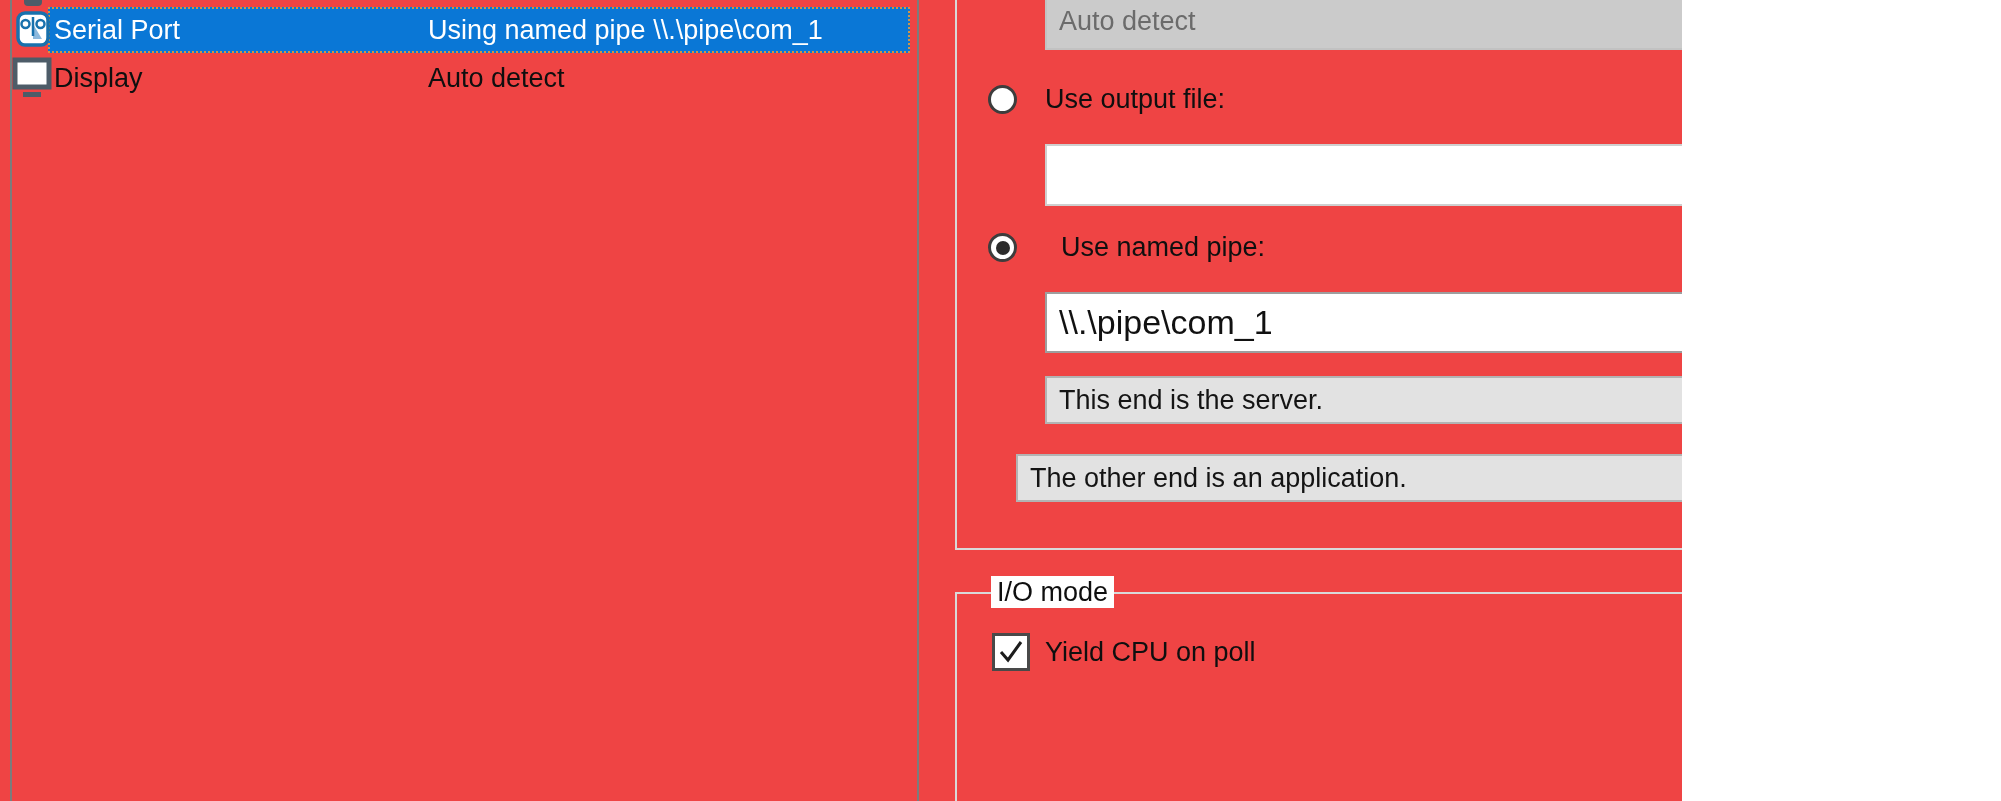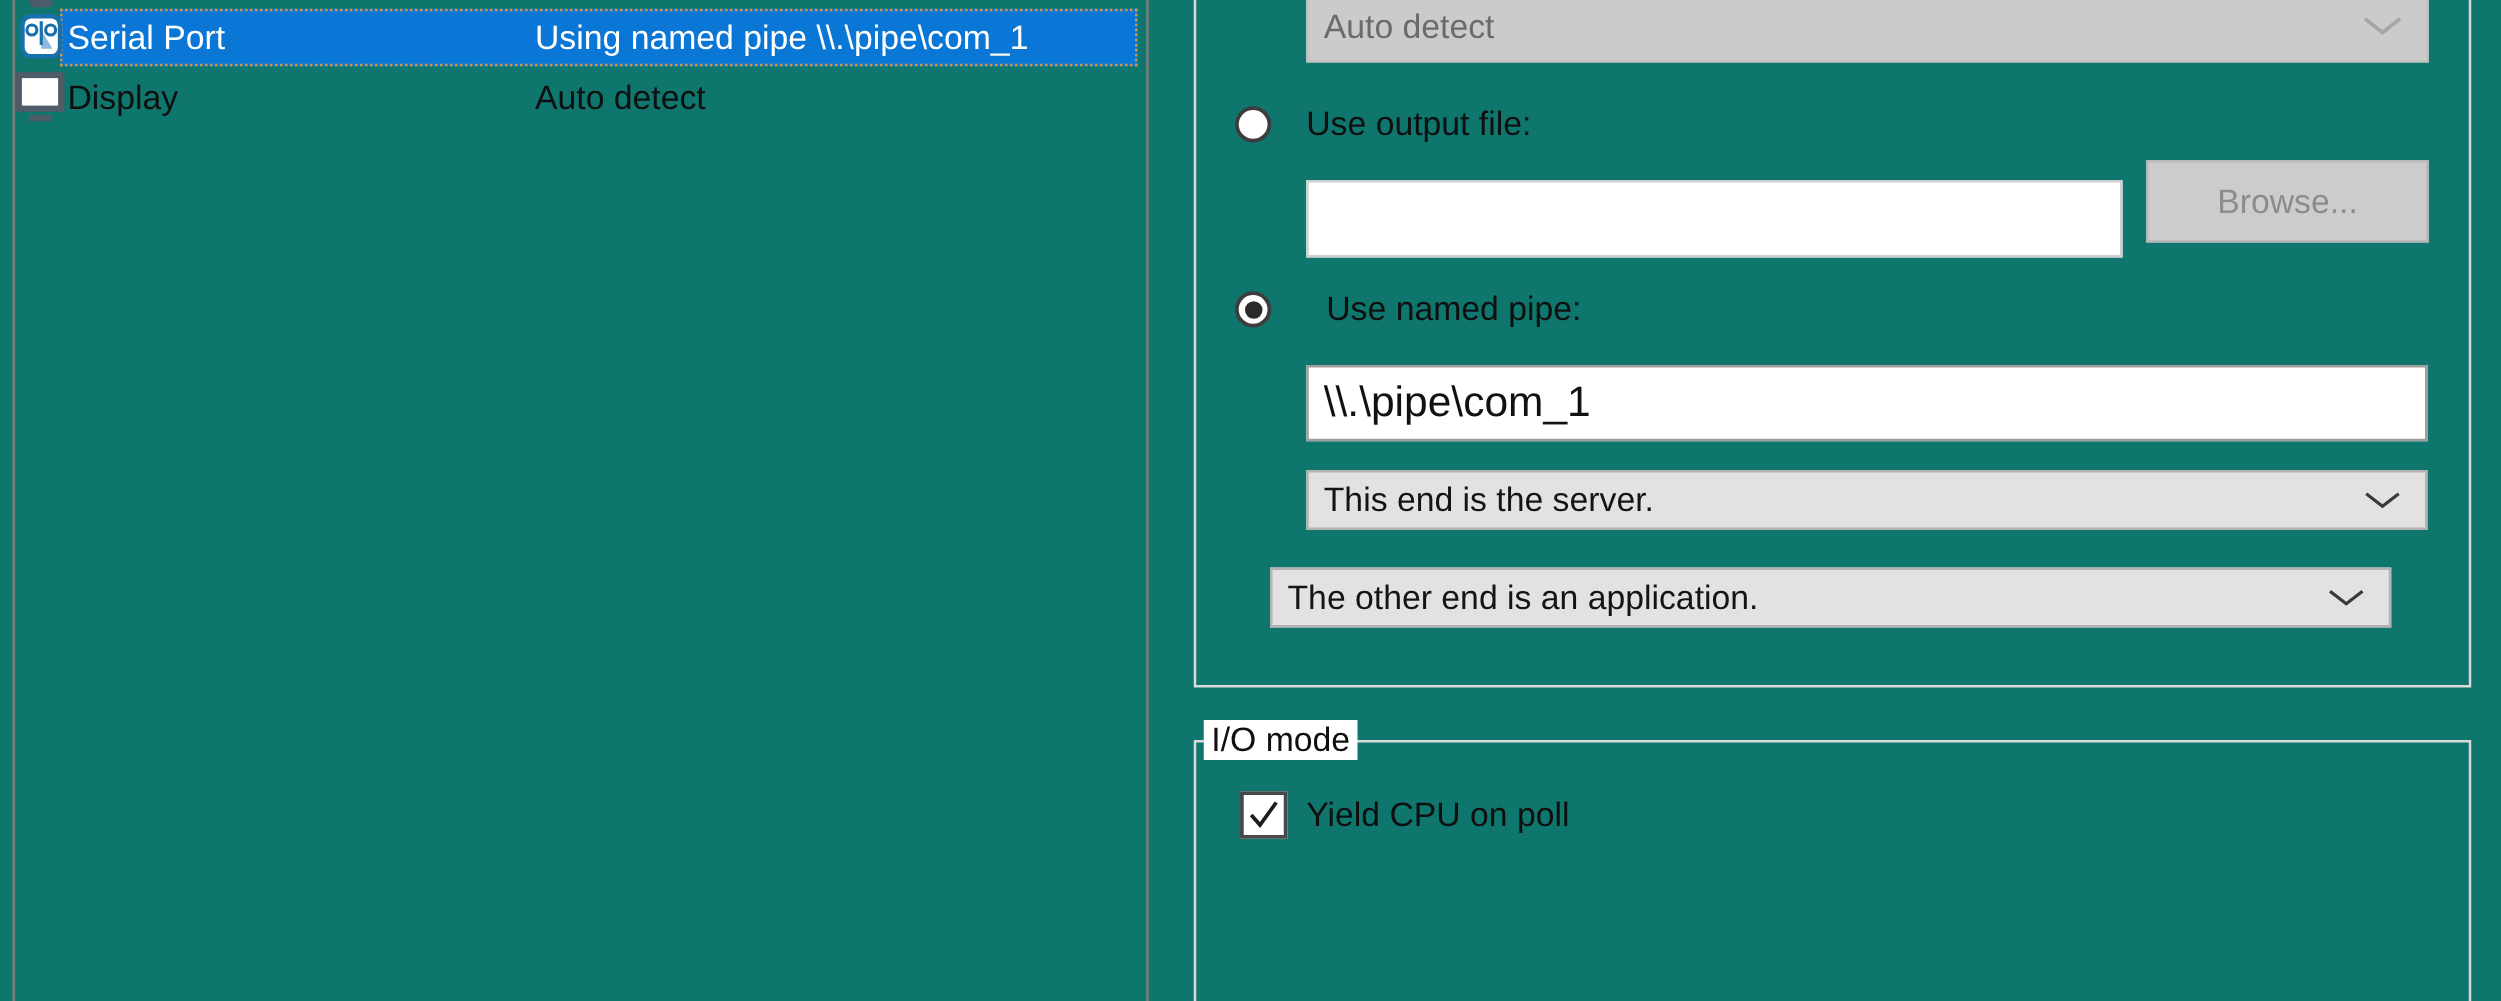--- a/index.html
+++ b/index.html
@@ -4,23 +4,23 @@
 <style>
   * { margin: 0; padding: 0; box-sizing: border-box; }
   html, body { background: #fff; }
   body {
     font-family: "Liberation Sans", "DejaVu Sans", sans-serif;
     font-size: 27px;
     color: #141414;
   }
   #screen {
     position: relative;
-    width: 2001px;
+    width: 1682px;
     height: 801px;
-    background: #0f766e;
+    background: #ef4444;
     overflow: hidden;
     padding-left: 44px;
   }
   .abs { position: absolute; }
 
   
   .list-border { background: #7c7c7c; width: 2px; top: 0; height: 801px; }
   .prev-icon-sliver {
     left: 24px; top: 0; width: 18px; height: 6px;
     background: #4d5c68; border-radius: 0 0 4px 4px;
@@ -31,21 +31,21 @@
     border: 2px dotted rgba(222,150,60,0.95);
   }
   .row-label { height: 34px; line-height: 34px; white-space: nowrap; }
   .row-label.sel { color: #ffffff; }
   .row-label.normal { color: #0f0f0f; }
 
   
   .groupbox { border: 2px solid #d9d9d9; background: transparent; }
   .group-label {
     background: #ffffff; padding: 0 6px; color: #0f0f0f;
-    height: 32px; line-height: 32px; white-space: nowrap;
+    height: 32px; line-height: 32px; white-space: nowrap; margin-left: 28px;
   }
 
   
   .combo {
     display: flex; align-items: center;
     padding: 0 18px 0 12px;
     background: #e2e2e2; border: 2px solid #b3b3b3;
   }
   .combo .combo-text { flex: 1; white-space: nowrap; overflow: hidden; }
   .combo.disabled { background: #cbcbcb; border-color: #c2c2c2; color: #6b6b6b; }

